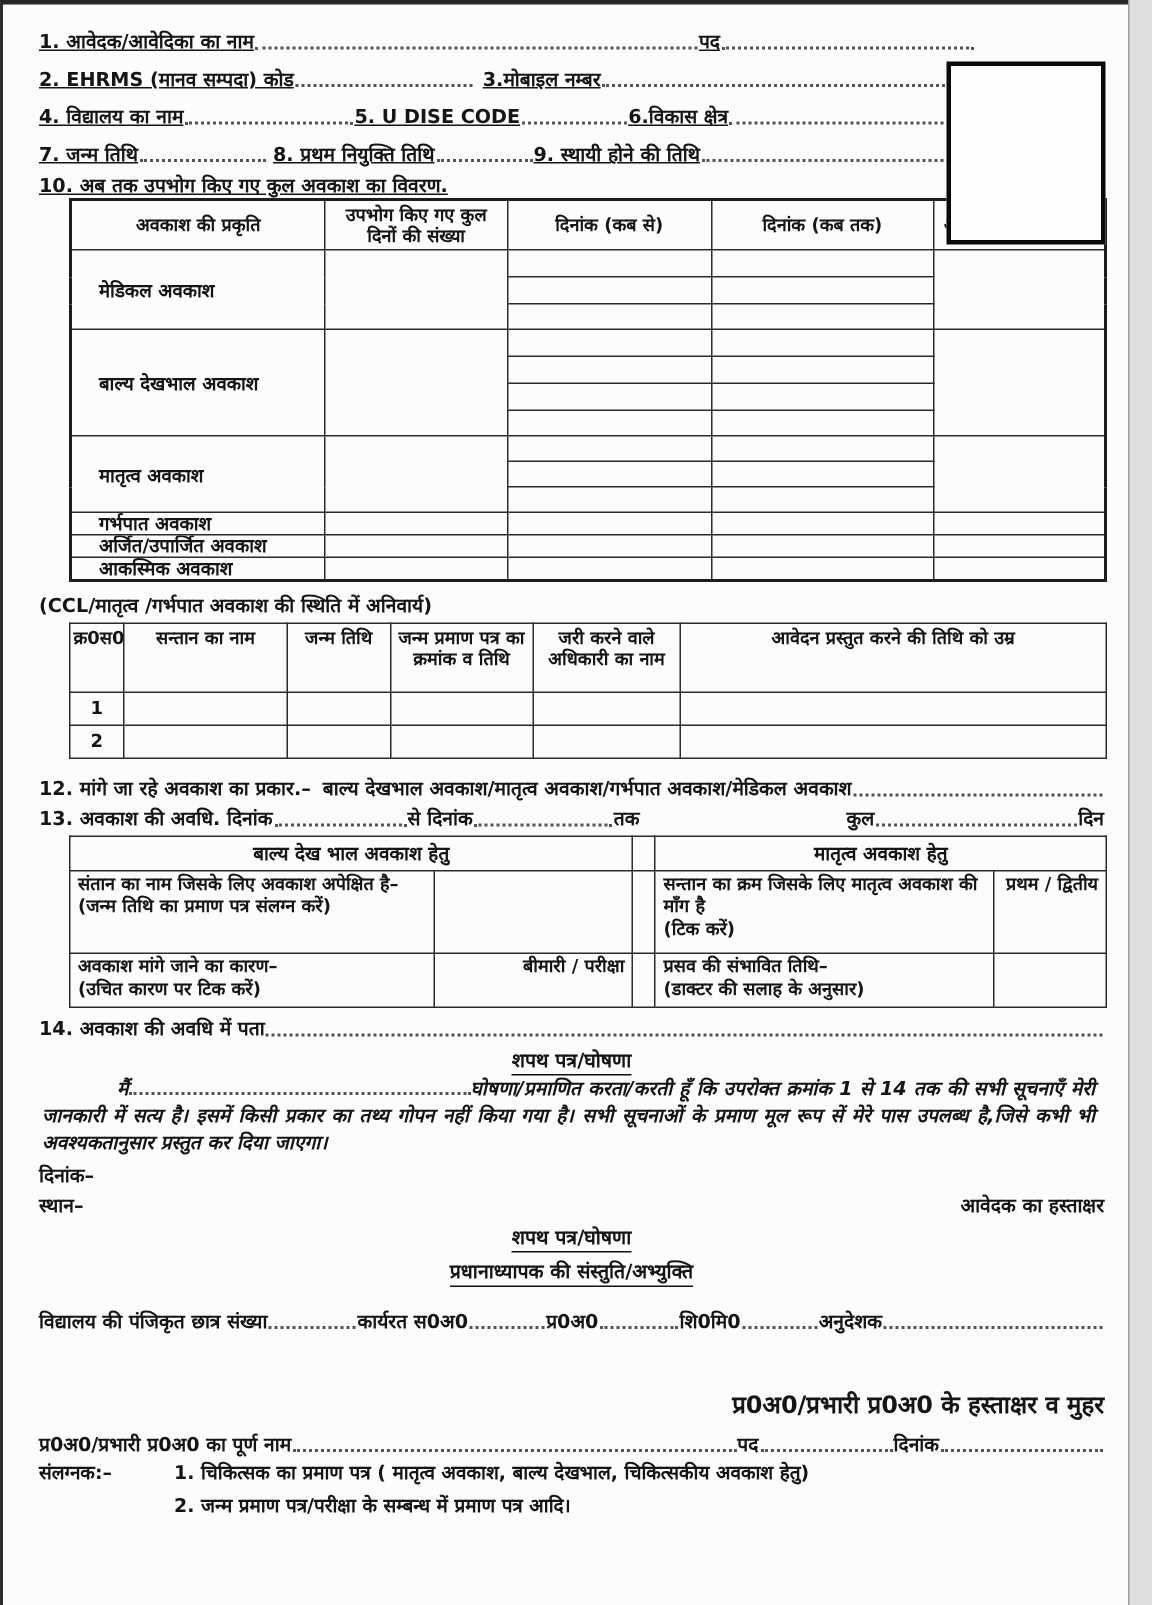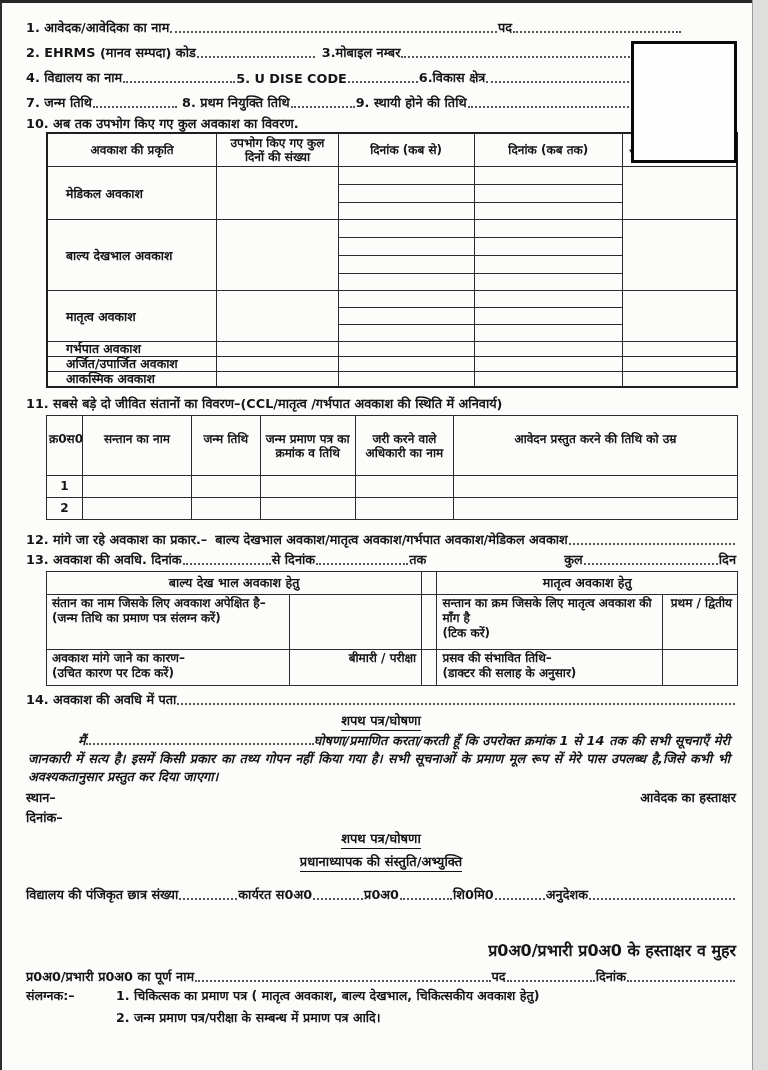--- a/index.html
+++ b/index.html
@@ -24,21 +24,21 @@
   }
   .title-wrap { text-align:center; margin-top:11px; }
   .title {
     display:inline-block;
     font-size:15.5px; font-weight:700;
     border-bottom:2px solid #111;
     padding-bottom:2px;
     letter-spacing:0.1px;
   }
   
-  .fields { margin-top:8px; margin-right:54px; }
+  .fields { margin-top:8px; margin-right:86px;text-decoration:underline; }
   .fr { display:flex; align-items:flex-end; height:25px; font-size:12.8px; font-weight:600; }
   .fr.short { height:21px; }
   .lab { white-space:nowrap; }
   .dl { border-bottom:2px dotted #555; height:2px; margin:0 1px 3px 1px; }
   .grow { flex:1 1 auto; }
   .bold { font-weight:700; }
   
   .photo-box {
     position:absolute; top:38px; right:15px;
     width:100px; height:116px;
@@ -47,21 +47,21 @@
   }
   
   table { border-collapse:collapse; table-layout:fixed; margin-left:20px; width:692px; }
   td,th { border:1.4px solid #2b2b2b; padding:0 4px; font-size:12px; overflow:hidden; }
   th { font-weight:700; text-align:center; line-height:1.2; padding:1px 2px; }
   .t10 { border:2px solid #1d1d1d; }
   .t10 .hdr th { height:30px; vertical-align:middle; }
   .t10 .lbl { font-weight:600; font-size:12.4px; vertical-align:middle; padding-left:18px; }
   .r18 { height:18px; } .r17 { height:17px; } .r15 { height:15px; line-height:1.05; }
   .t11 th { font-weight:600; vertical-align:top; }
-  .t11 .hrow th { height:42px; padding-top:16px; }
+  .t11 .hrow th { height:42px; padding-top:2px; }
   .t11 .drow td { height:21px; text-align:center; font-weight:600; }
   .t13 td { vertical-align:top; font-weight:600; line-height:1.25; padding:1px 5px; }
   .t13 .hh { height:20px; text-align:center; font-weight:700; vertical-align:middle; font-size:12.6px; }
   .t13 .r1 td { height:52px; }
   .t13 .r2 td { height:33px; }
   .t13 .ctr { text-align:right; }
   .blockline { display:block; }
   
   .line { display:flex; align-items:flex-end; font-size:12.8px; font-weight:600; margin-left:0; }
   .sec-heading { text-align:center; margin-top:2px; }
@@ -209,21 +209,20 @@
       <td class="lbl">आकस्मिक अवकाश</td>
       <td></td>
           <td></td>
           <td></td>
           <td></td>
     </tr>
   </tbody>
     </table>
 
   <div class="line" style="margin-top:6px;height:18px">
-    <span class="lab">11. सबसे बड़े दो जीवित संतानों का विवरण–</span>
       <span class="lab bold">(CCL/मातृत्व /गर्भपात अवकाश की स्थिति में अनिवार्य)</span>
   </div>
   <table class="t11" style="margin-top:3px">
     <colgroup>
         <col style="width:5.2%">
         <col style="width:15.8%">
         <col style="width:9.9%">
         <col style="width:13.8%">
         <col style="width:14.2%">
         <col style="width:41.1%">
@@ -321,25 +320,25 @@
     <span class="dl grow"></span>
   </div>
 
   <div class="sec-heading">
     <span class="u">शपथ पत्र/घोषणा</span>
   </div>
   <div class="decl-para">
     <span>मैं</span><span class="idots"></span><span>घोषणा/प्रमाणित करता/करती हूँ कि उपरोक्त क्रमांक 1 से 14 तक की सभी सूचनाएँ मेरी जानकारी में सत्य है। इसमें किसी प्रकार का तथ्य गोपन नहीं किया गया है। सभी सूचनाओं के प्रमाण मूल रूप सें मेरे पास उपलब्ध है,जिसे कभी भी अवश्यकतानुसार प्रस्तुत कर दिया जाएगा।</span>
   </div>
   <div class="between">
+    <span>दिनांक–</span>
+  </div>
+  <div class="between">
     <span>स्थान–</span>
     <span class="bold">आवेदक का हस्ताक्षर</span>
-  </div>
-  <div class="between">
-    <span>दिनांक–</span>
   </div>
 
   <div class="sec-heading" style="margin-top:2px">
     <span class="u">शपथ पत्र/घोषणा</span>
   </div>
   <div class="sec-heading">
     <span class="u">प्रधानाध्यापक की संस्तुति/अभ्युक्ति</span>
   </div>
 
   <div class="line" style="margin-top:13px;height:18px">

